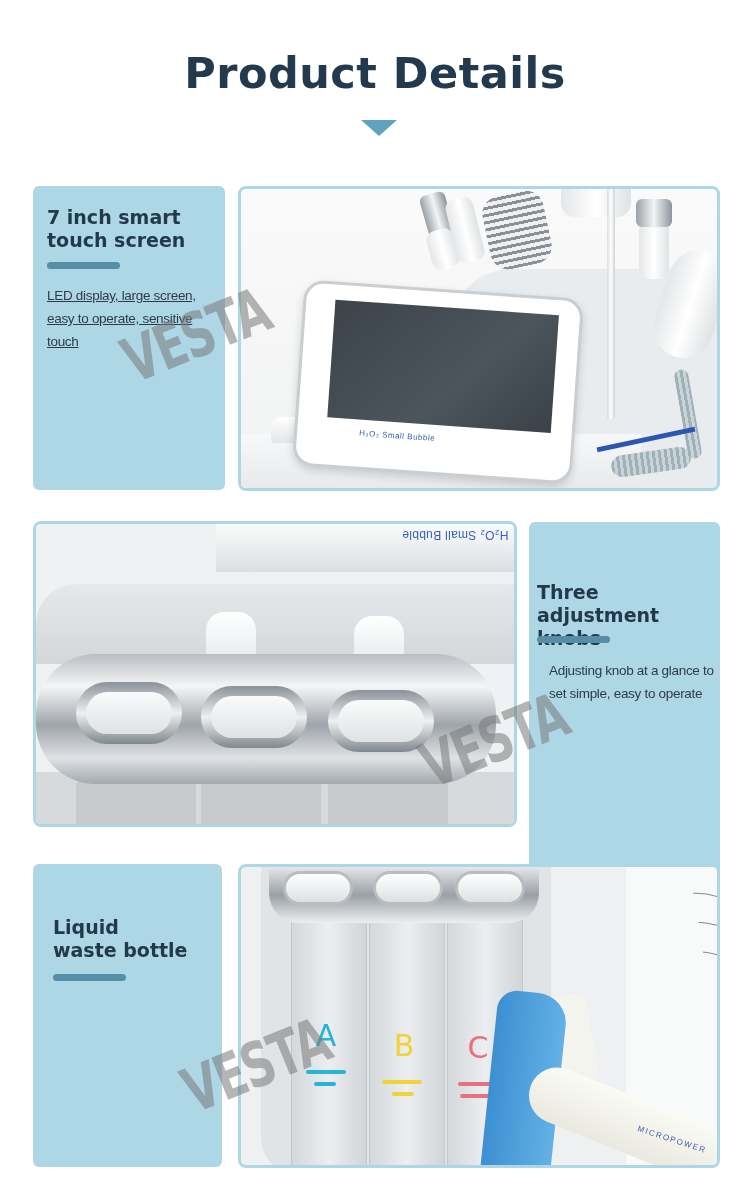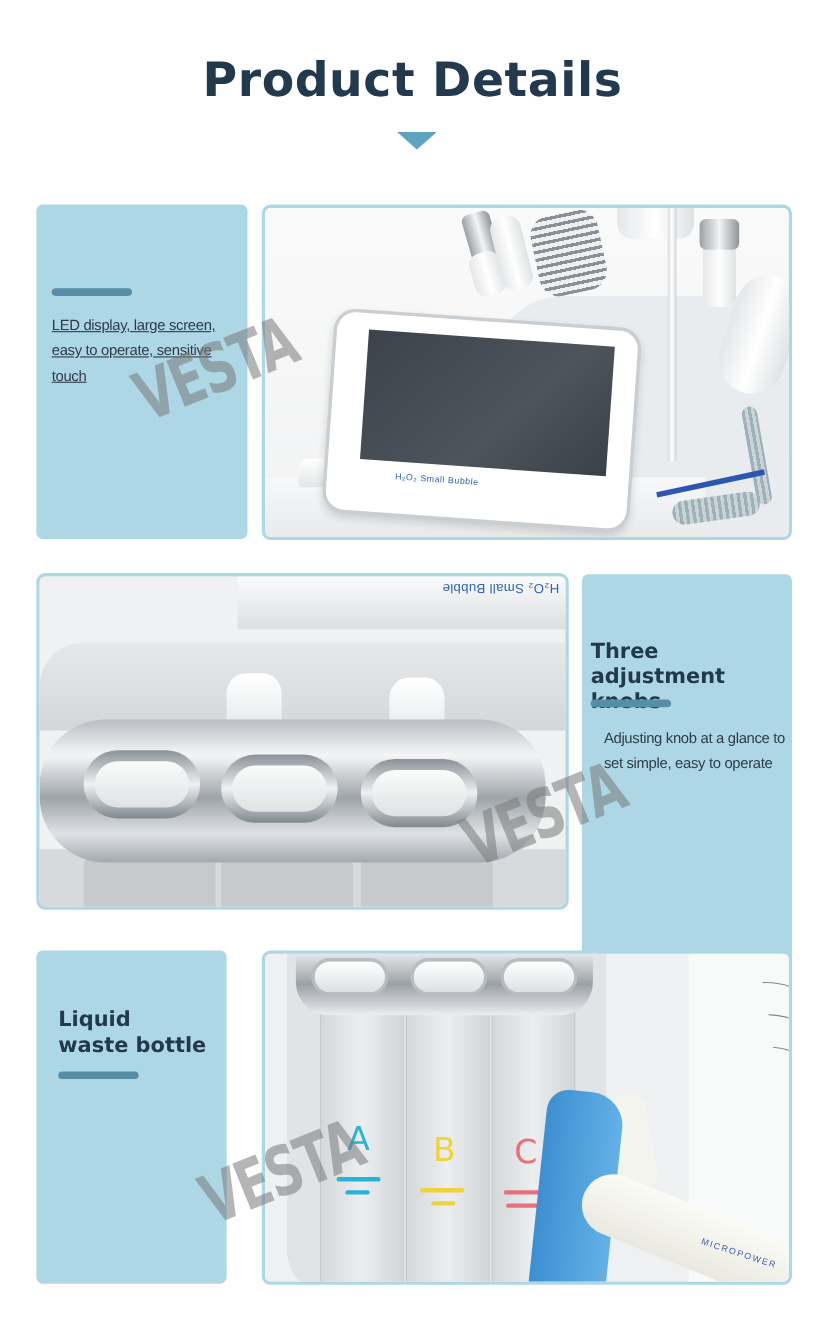--- a/index.html
+++ b/index.html
@@ -104,20 +104,22 @@
   .r3-gun-label { position:absolute; left:395px; top:268px; font-size:8px; color:#3a5fa8; font-family:"Liberation Sans",sans-serif; transform:rotate(18deg); letter-spacing:1.5px; }
 </style>
 </head>
 <body>
 
 <div class="page-title">Product Details</div>
 <div class="title-arrow"></div>
 
 <section>
   <div class="panel" style="left:33px;top:186px;width:192px;height:304px;">
+    <div class="heading" style="top:20px;">7 inch smart
+touch screen</div>
     <div class="bar" style="top:76px;"></div>
     <div class="desc" style="top:98px;text-decoration:underline;">LED display, large screen, easy to operate, sensitive touch</div>
   </div>
 
   <div class="frame" style="left:238px;top:186px;width:482px;height:305px;">
     <div class="r1-bg"></div>
     <div class="r1-body"></div>
 
     <div class="r1-chrome" style="left:183px;top:4px;width:26px;height:44px;transform:rotate(-16deg);"></div>
     <div class="r1-handle" style="left:188px;top:40px;width:28px;height:40px;transform:rotate(-16deg);"></div>
@@ -173,21 +175,21 @@
 
   <div class="panel" style="left:529px;top:522px;width:191px;height:388px;">
     <div class="heading" style="top:59px;left:8px;">Three
 adjustment knobs</div>
     <div class="bar" style="top:114px;left:8px;"></div>
     <div class="desc" style="top:137px;left:20px;">Adjusting knob at a glance to set simple, easy to operate</div>
   </div>
 </section>
 
 <section>
-  <div class="panel" style="left:33px;top:864px;width:173px;height:303px;">
+  <div class="panel" style="left:33px;top:864px;width:189px;height:303px;">
     <div class="heading" style="top:52px;left:20px;">Liquid
 waste bottle</div>
     <div class="bar" style="top:110px;left:20px;"></div>
   </div>
 
   <div class="frame" style="left:238px;top:864px;width:482px;height:304px;">
     <div class="r3-bg"></div>
     <div class="r3-right">
       <div class="r3-wave" style="left:10px;top:30px;width:140px;height:120px;transform:rotate(40deg);"></div>
       <div class="r3-wave" style="left:6px;top:60px;width:150px;height:130px;transform:rotate(44deg);"></div>

